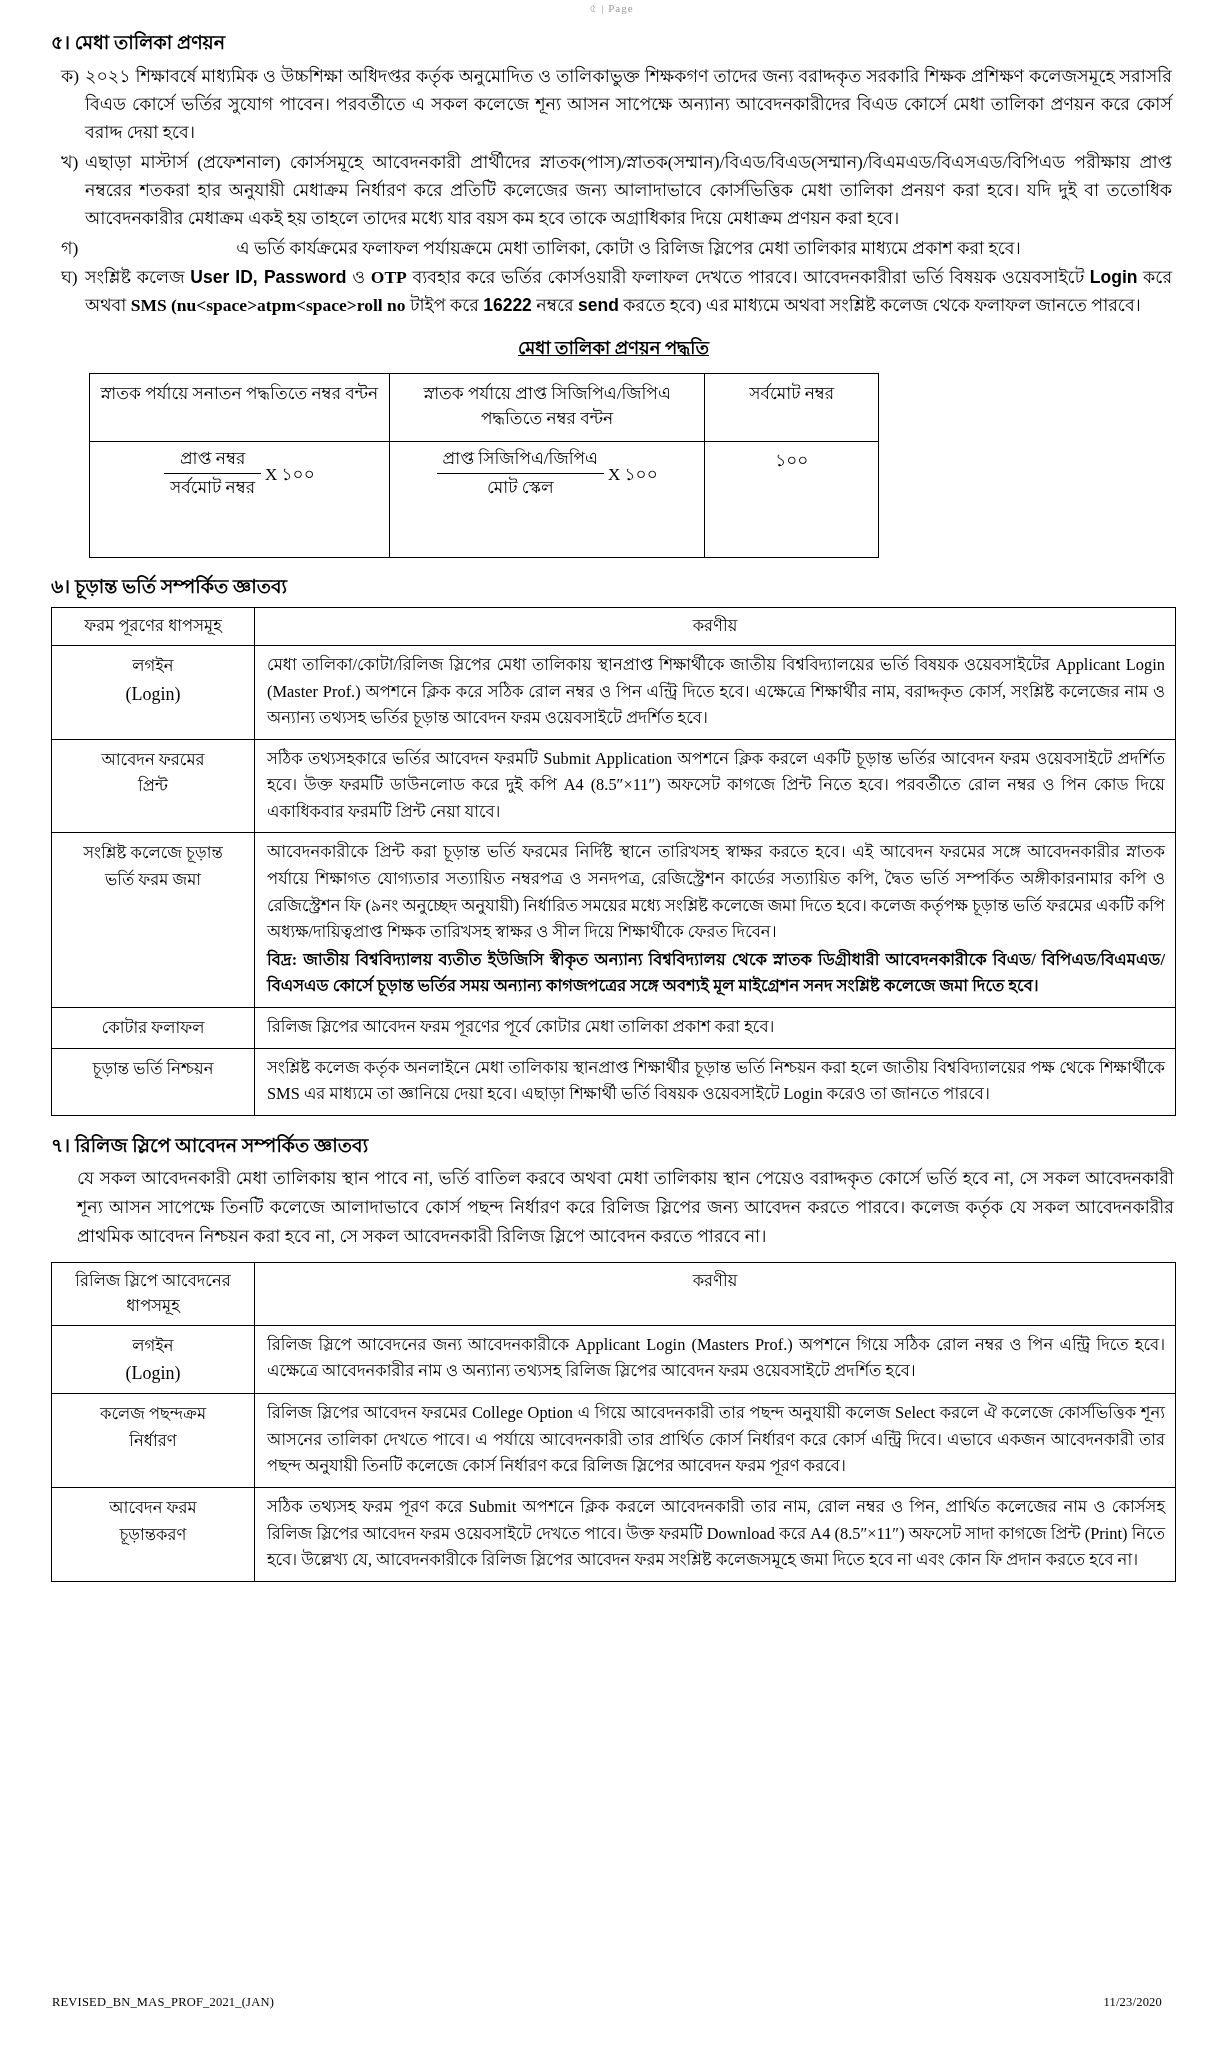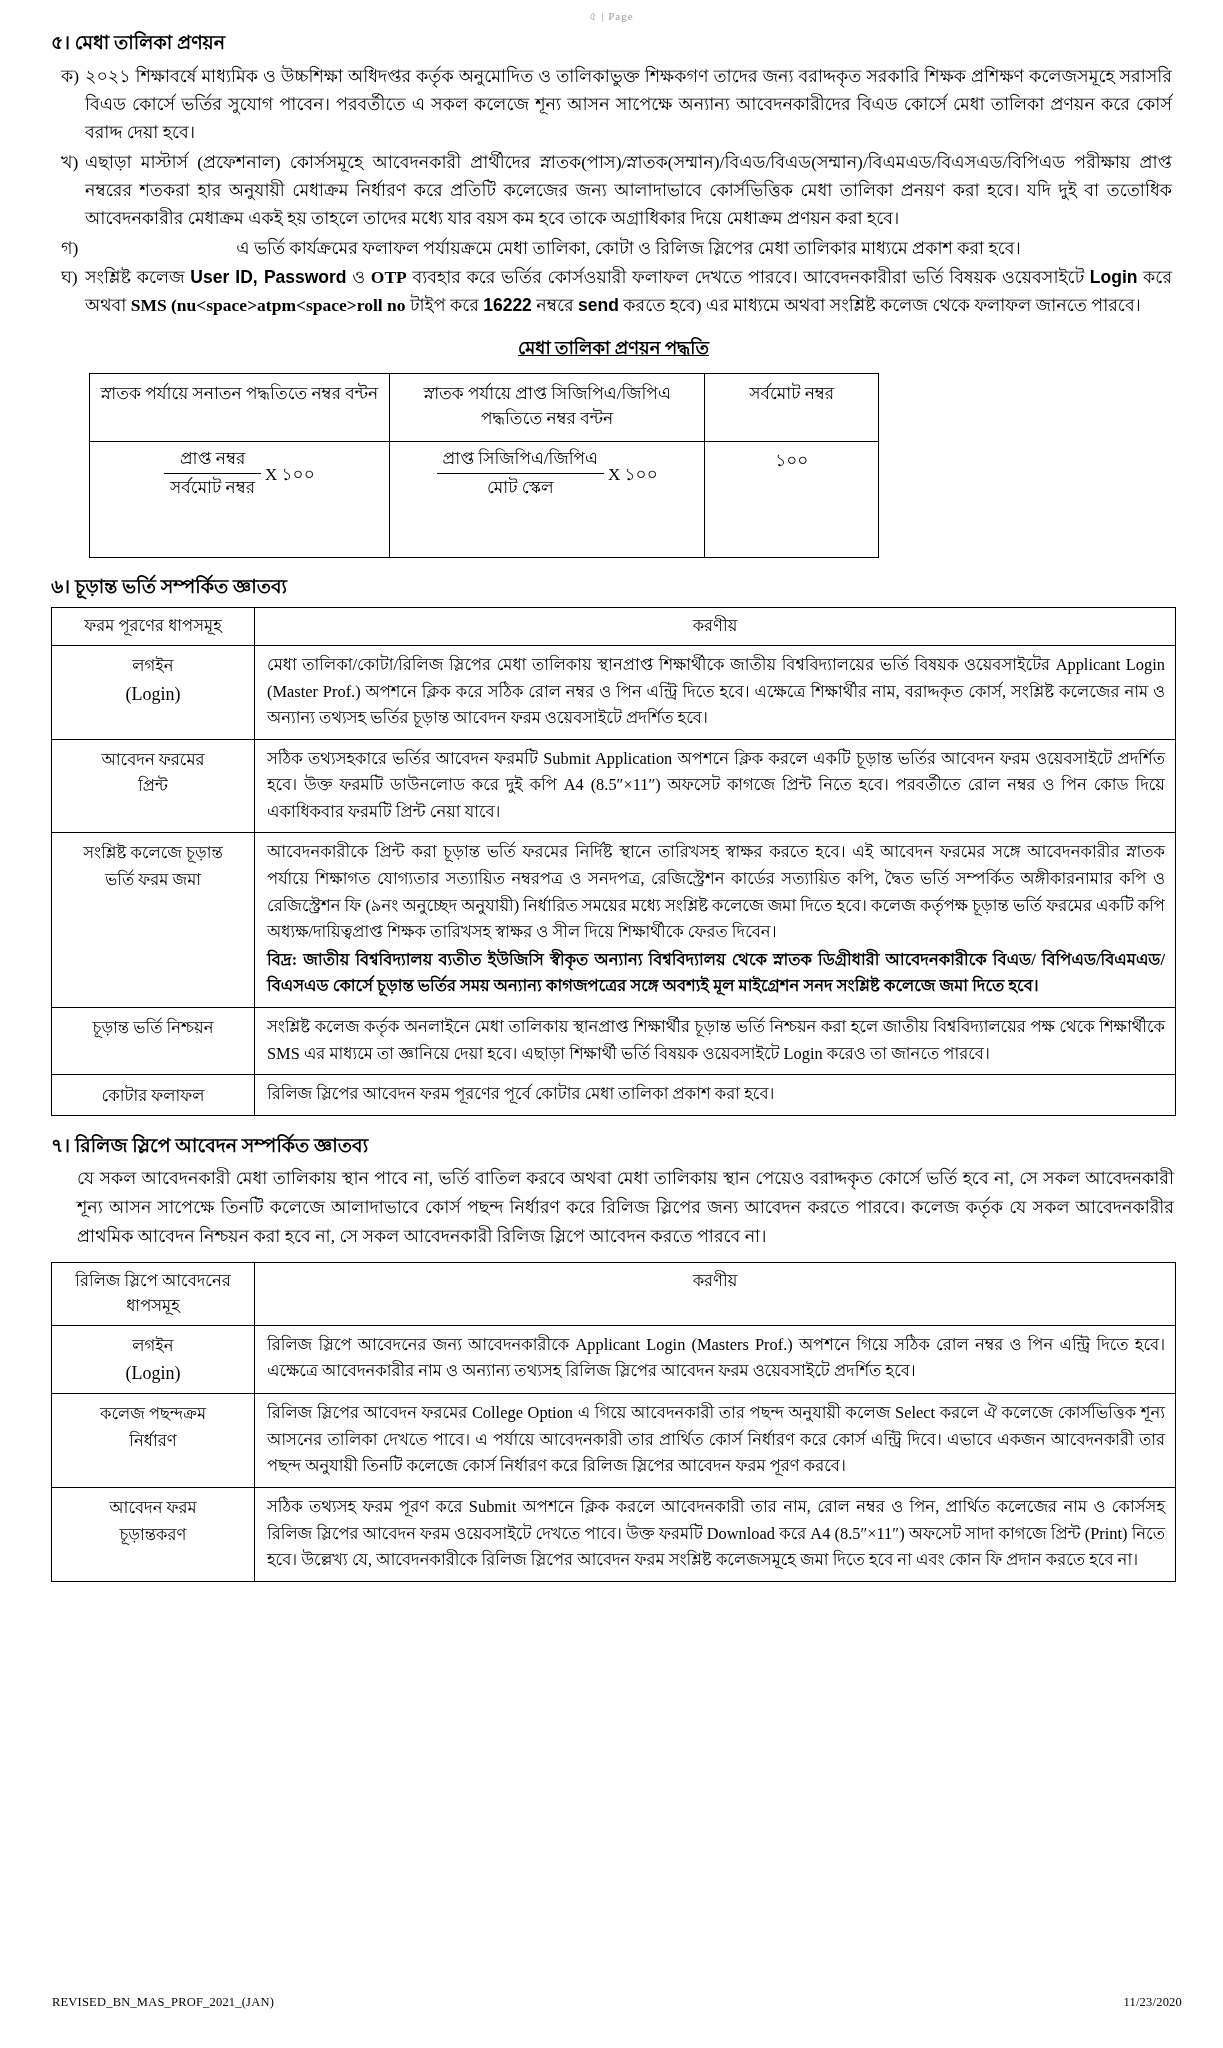--- a/index.html
+++ b/index.html
@@ -17,21 +17,21 @@
   }
   .page {
     position: relative;
     width: 1223px;
     height: 2048px;
     padding: 0;
     box-sizing: border-box;
   }
   .topmark {
     position: absolute;
-    top: 8px;
+    top: 0px;
     left: 0;
     width: 100%;
     text-align: center;
     font-size: 11px;
     color: #9a9a9a;
     letter-spacing: 1px;
   }
   .content {
     position: absolute;
     left: 51px;
@@ -154,21 +154,21 @@
     text-align: justify;
     text-justify: inter-word;
     margin: 6px 0 0 26px;
     padding-right: 2px;
   }
 
   
   .footer {
     position: absolute;
     left: 52px;
-    right: 41px;
+    right: 61px;
     bottom: 38px;
     display: flex;
     justify-content: space-between;
     font-size: 12.5px;
     letter-spacing: 0.2px;
   }
 </style>
 </head>
 <body>
 
@@ -273,34 +273,34 @@
           <div>সংশ্লিষ্ট কলেজে চূড়ান্ত</div>
           <div>ভর্তি ফরম জমা</div>
         </td>
         <td class="actioncol">
           <p>আবেদনকারীকে প্রিন্ট করা চূড়ান্ত ভর্তি ফরমের নির্দিষ্ট স্থানে তারিখসহ স্বাক্ষর করতে হবে। এই আবেদন ফরমের সঙ্গে আবেদনকারীর স্নাতক পর্যায়ে শিক্ষাগত যোগ্যতার সত্যায়িত নম্বরপত্র ও সনদপত্র, রেজিস্ট্রেশন কার্ডের সত্যায়িত কপি, দ্বৈত ভর্তি সম্পর্কিত অঙ্গীকারনামার কপি ও রেজিস্ট্রেশন ফি (৯নং অনুচ্ছেদ অনুযায়ী) নির্ধারিত সময়ের মধ্যে সংশ্লিষ্ট কলেজে জমা দিতে হবে। কলেজ কর্তৃপক্ষ চূড়ান্ত ভর্তি ফরমের একটি কপি অধ্যক্ষ/দায়িত্বপ্রাপ্ত শিক্ষক তারিখসহ স্বাক্ষর ও সীল দিয়ে শিক্ষার্থীকে ফেরত দিবেন।</p>
           <p class="bold">বিদ্র: জাতীয় বিশ্ববিদ্যালয় ব্যতীত ইউজিসি স্বীকৃত অন্যান্য বিশ্ববিদ্যালয় থেকে স্নাতক ডিগ্রীধারী আবেদনকারীকে বিএড/ বিপিএড/বিএমএড/বিএসএড কোর্সে চূড়ান্ত ভর্তির সময় অন্যান্য কাগজপত্রের সঙ্গে অবশ্যই মূল মাইগ্রেশন সনদ সংশ্লিষ্ট কলেজে জমা দিতে হবে।</p>
         </td>
       </tr>
 
       <tr>
-        <td class="stepcol">
-          <div>চূড়ান্ত ভর্তি নিশ্চয়ন</div>
-        </td>
-        <td class="actioncol">
-          <p>সংশ্লিষ্ট কলেজ কর্তৃক অনলাইনে মেধা তালিকায় স্থানপ্রাপ্ত শিক্ষার্থীর চূড়ান্ত ভর্তি নিশ্চয়ন করা হলে জাতীয় বিশ্ববিদ্যালয়ের পক্ষ থেকে শিক্ষার্থীকে SMS এর মাধ্যমে তা জ্ঞানিয়ে দেয়া হবে। এছাড়া শিক্ষার্থী ভর্তি বিষয়ক ওয়েবসাইটে Login করেও তা জানতে পারবে।</p>
-        </td>
-      </tr>
-
-      <tr>
         <td class="stepcol mid">
           <div>কোটার ফলাফল</div>
         </td>
         <td class="actioncol">
           <p>রিলিজ স্লিপের আবেদন ফরম পূরণের পূর্বে কোটার মেধা তালিকা প্রকাশ করা হবে।</p>
+        </td>
+      </tr>
+
+      <tr>
+        <td class="stepcol">
+          <div>চূড়ান্ত ভর্তি নিশ্চয়ন</div>
+        </td>
+        <td class="actioncol">
+          <p>সংশ্লিষ্ট কলেজ কর্তৃক অনলাইনে মেধা তালিকায় স্থানপ্রাপ্ত শিক্ষার্থীর চূড়ান্ত ভর্তি নিশ্চয়ন করা হলে জাতীয় বিশ্ববিদ্যালয়ের পক্ষ থেকে শিক্ষার্থীকে SMS এর মাধ্যমে তা জ্ঞানিয়ে দেয়া হবে। এছাড়া শিক্ষার্থী ভর্তি বিষয়ক ওয়েবসাইটে Login করেও তা জানতে পারবে।</p>
         </td>
       </tr>
     </tbody>
       </table>
 
     <div class="sec-head" style="margin-top:17px">৭। রিলিজ স্লিপে আবেদন সম্পর্কিত জ্ঞাতব্য</div>
 
     <div class="s7para">যে সকল আবেদনকারী মেধা তালিকায় স্থান পাবে না, ভর্তি বাতিল করবে অথবা মেধা তালিকায় স্থান পেয়েও বরাদ্দকৃত কোর্সে ভর্তি হবে না, সে সকল আবেদনকারী শূন্য আসন সাপেক্ষে তিনটি কলেজে আলাদাভাবে কোর্স পছন্দ নির্ধারণ করে রিলিজ স্লিপের জন্য আবেদন করতে পারবে। কলেজ কর্তৃক যে সকল আবেদনকারীর প্রাথমিক আবেদন নিশ্চয়ন করা হবে না, সে সকল আবেদনকারী রিলিজ স্লিপে আবেদন করতে পারবে না।</div>
 
     <table class="grid t2" style="margin-top:12px">

